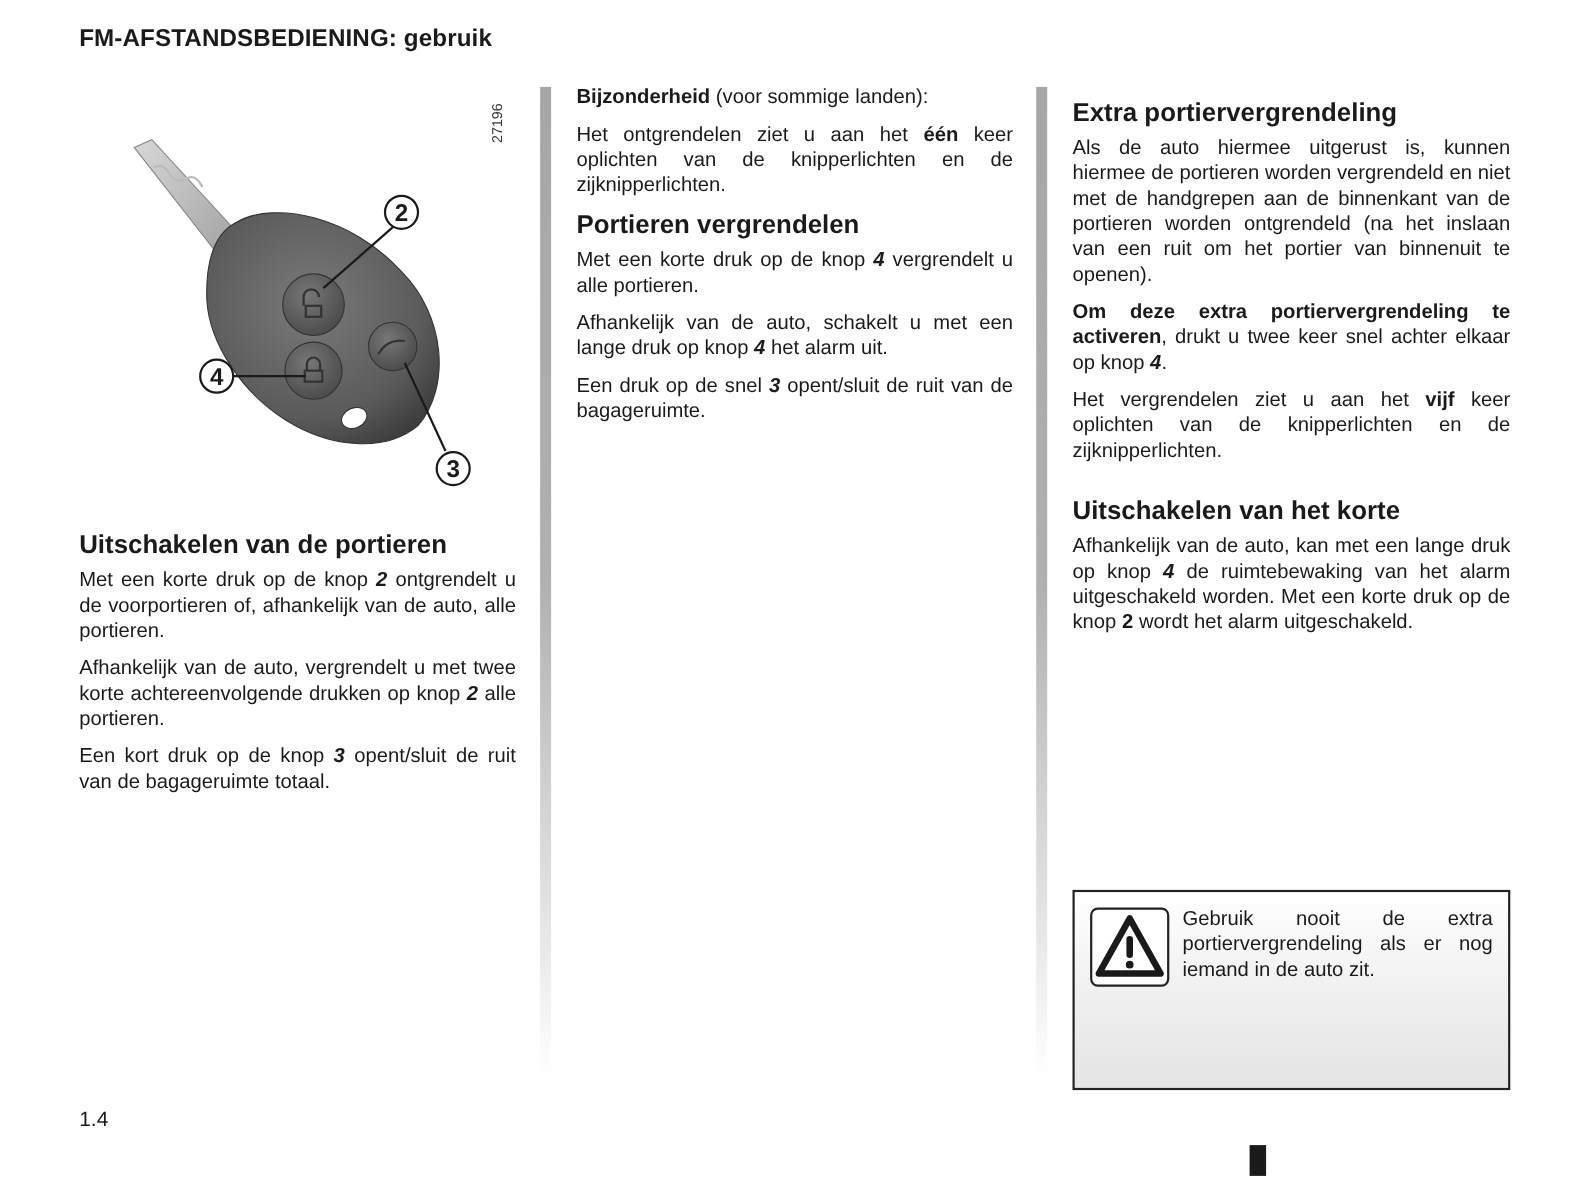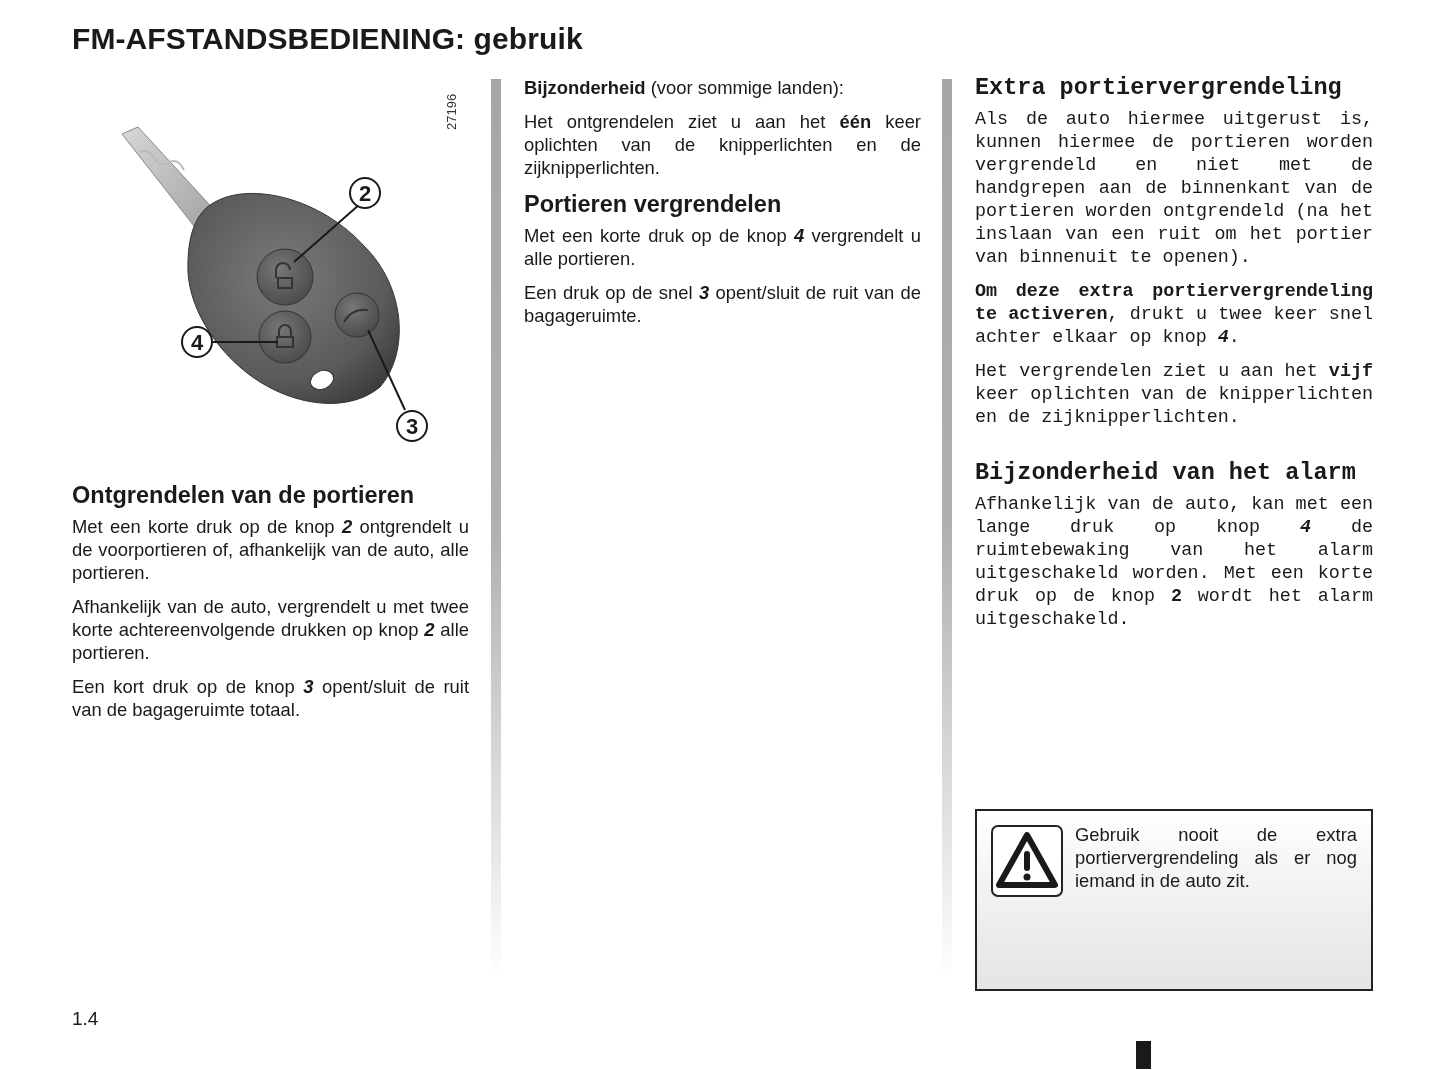--- a/index.html
+++ b/index.html
@@ -1,24 +1,24 @@
 <!DOCTYPE html>
 <html><head>
 <meta charset="utf-8">
 <style>
   html, body { margin:0; padding:0; background:#ffffff; }
   body { width:1445px; height:1070px; position:relative; overflow:hidden;
          font-family:"Liberation Sans", sans-serif; color:#1a1a1a; }
-  .page-title { position:absolute; left:72px; top:22px; font-size:30px; font-weight:bold; margin:0; letter-spacing:0.1px; }
+  .page-title { position:absolute; left:72px; top:22px; font-size:22px; font-weight:bold; margin:0; letter-spacing:0.1px; }
   .col { position:absolute; font-size:18.4px; line-height:23px; }
   .col p { margin:0 0 11px 0; text-align:justify; }
   .col h2 { font-size:23.5px; font-weight:bold; margin:0 0 6px 0; line-height:28px; }
   .col1 { left:72px; top:481px; width:397px; }
   .col2 { left:524px; top:76px; width:397px; }
-  .col3 { left:975px; top:74px; width:398px;font-family:Liberation Mono, monospace; }
+  .col3 { left:975px; top:88px; width:398px; }
   .divider { position:absolute; width:10px; top:79px; height:900px;
              background:linear-gradient(to bottom,#a6a6a6 0%,#b0b0b0 50%,#e6e6e6 85%,#ffffff 100%); }
   .div1 { left:491px; }
   .div2 { left:942px; }
   .figure { position:absolute; left:80px; top:82px; width:400px; height:370px; }
   .figure-id { position:absolute; left:444px; top:90px; font-size:13px; color:#333;
                transform:rotate(-90deg); transform-origin:left top; white-space:nowrap; }
   .warning-box { position:absolute; left:975px; top:809px; width:394px; height:178px;
                  border:2px solid #222; background:linear-gradient(to bottom,#ffffff 0%,#f3f3f3 40%,#e4e4e4 100%); }
   .warning-icon { position:absolute; left:14px; top:14px; width:68px; height:68px; border:2px solid #222; border-radius:7px; background:#fff; }
@@ -84,44 +84,45 @@
     </g>
     <g>
       <circle cx="332" cy="344" r="15" fill="#fff" stroke="#1a1a1a" stroke-width="2"></circle>
       <text x="332" y="352" text-anchor="middle" font-family="Liberation Sans, sans-serif" font-weight="bold" font-size="22" fill="#1a1a1a">3</text>
     </g>
   </svg>
 </div>
 <div class="figure-id" style="top:130px;">27196</div>
 
 <div class="col col1">
-  <h2>Ontgrendelen van de portieren</h2>
+  <h2>Uitschakelen van de portieren</h2>
   <p><span>Met een korte druk op de knop </span><b class="n">2</b><span> ontgrendelt u de voorportieren of, afhankelijk van de auto, alle portieren.</span></p>
   <p><span>Afhankelijk van de auto, vergrendelt u met twee korte achtereenvolgende drukken op knop </span><b class="n">2</b><span> alle portieren.</span></p>
   <p><span>Een kort druk op de knop </span><b class="n">3</b><span> opent/sluit de ruit van de bagageruimte totaal.</span></p>
 </div>
 
 <div class="divider div1"></div>
 
 <div class="col col2">
   <p><b>Bijzonderheid</b><span> (voor sommige landen):</span></p>
   <p><span>Het ontgrendelen ziet u aan het </span><b>één</b><span> keer oplichten van de knipperlichten en de zijknipperlichten.</span></p>
   <h2>Portieren vergrendelen</h2>
   <p><span>Met een korte druk op de knop </span><b class="n">4</b><span> vergrendelt u alle portieren.</span></p>
+  <p><span>Afhankelijk van de auto, schakelt u met een lange druk op knop </span><b class="n">4</b><span> het alarm uit.</span></p>
   <p><span>Een druk op de snel </span><b class="n">3</b><span> opent/sluit de ruit van de bagageruimte.</span></p>
 </div>
 
 <div class="divider div2"></div>
 
 <div class="col col3">
   <h2>Extra portiervergrendeling</h2>
   <p>Als de auto hiermee uitgerust is, kunnen hiermee de portieren worden vergrendeld en niet met de handgrepen aan de binnenkant van de portieren worden ontgrendeld (na het inslaan van een ruit om het portier van binnenuit te openen).</p>
   <p><b>Om deze extra portiervergrendeling te activeren</b><span>, drukt u twee keer snel achter elkaar op knop </span><b class="n">4</b><span>.</span></p>
   <p style="margin-bottom:30px;"><span>Het vergrendelen ziet u aan het </span><b>vijf</b><span> keer oplichten van de knipperlichten en de zijknipperlichten.</span></p>
-  <h2>Bijzonderheid van het alarm</h2>
+  <h2>Uitschakelen van het korte</h2>
   <p><span>Afhankelijk van de auto, kan met een lange druk op knop </span><b class="n">4</b><span> de ruimtebewaking van het alarm uitgeschakeld worden. Met een korte druk op de knop </span><b>2</b><span> wordt het alarm uitgeschakeld.</span></p>
 </div>
 
 <div class="warning-box">
   <div class="warning-icon">
     <svg width="68" height="68" viewBox="0 0 68 68">
       <polygon points="34,8 62,58 6,58" fill="none" stroke="#1a1a1a" stroke-width="6" stroke-linejoin="round"></polygon>
       <rect x="31" y="24" width="6" height="20" rx="3" fill="#1a1a1a"></rect>
       <circle cx="34" cy="50" r="3.5" fill="#1a1a1a"></circle>
     </svg>

